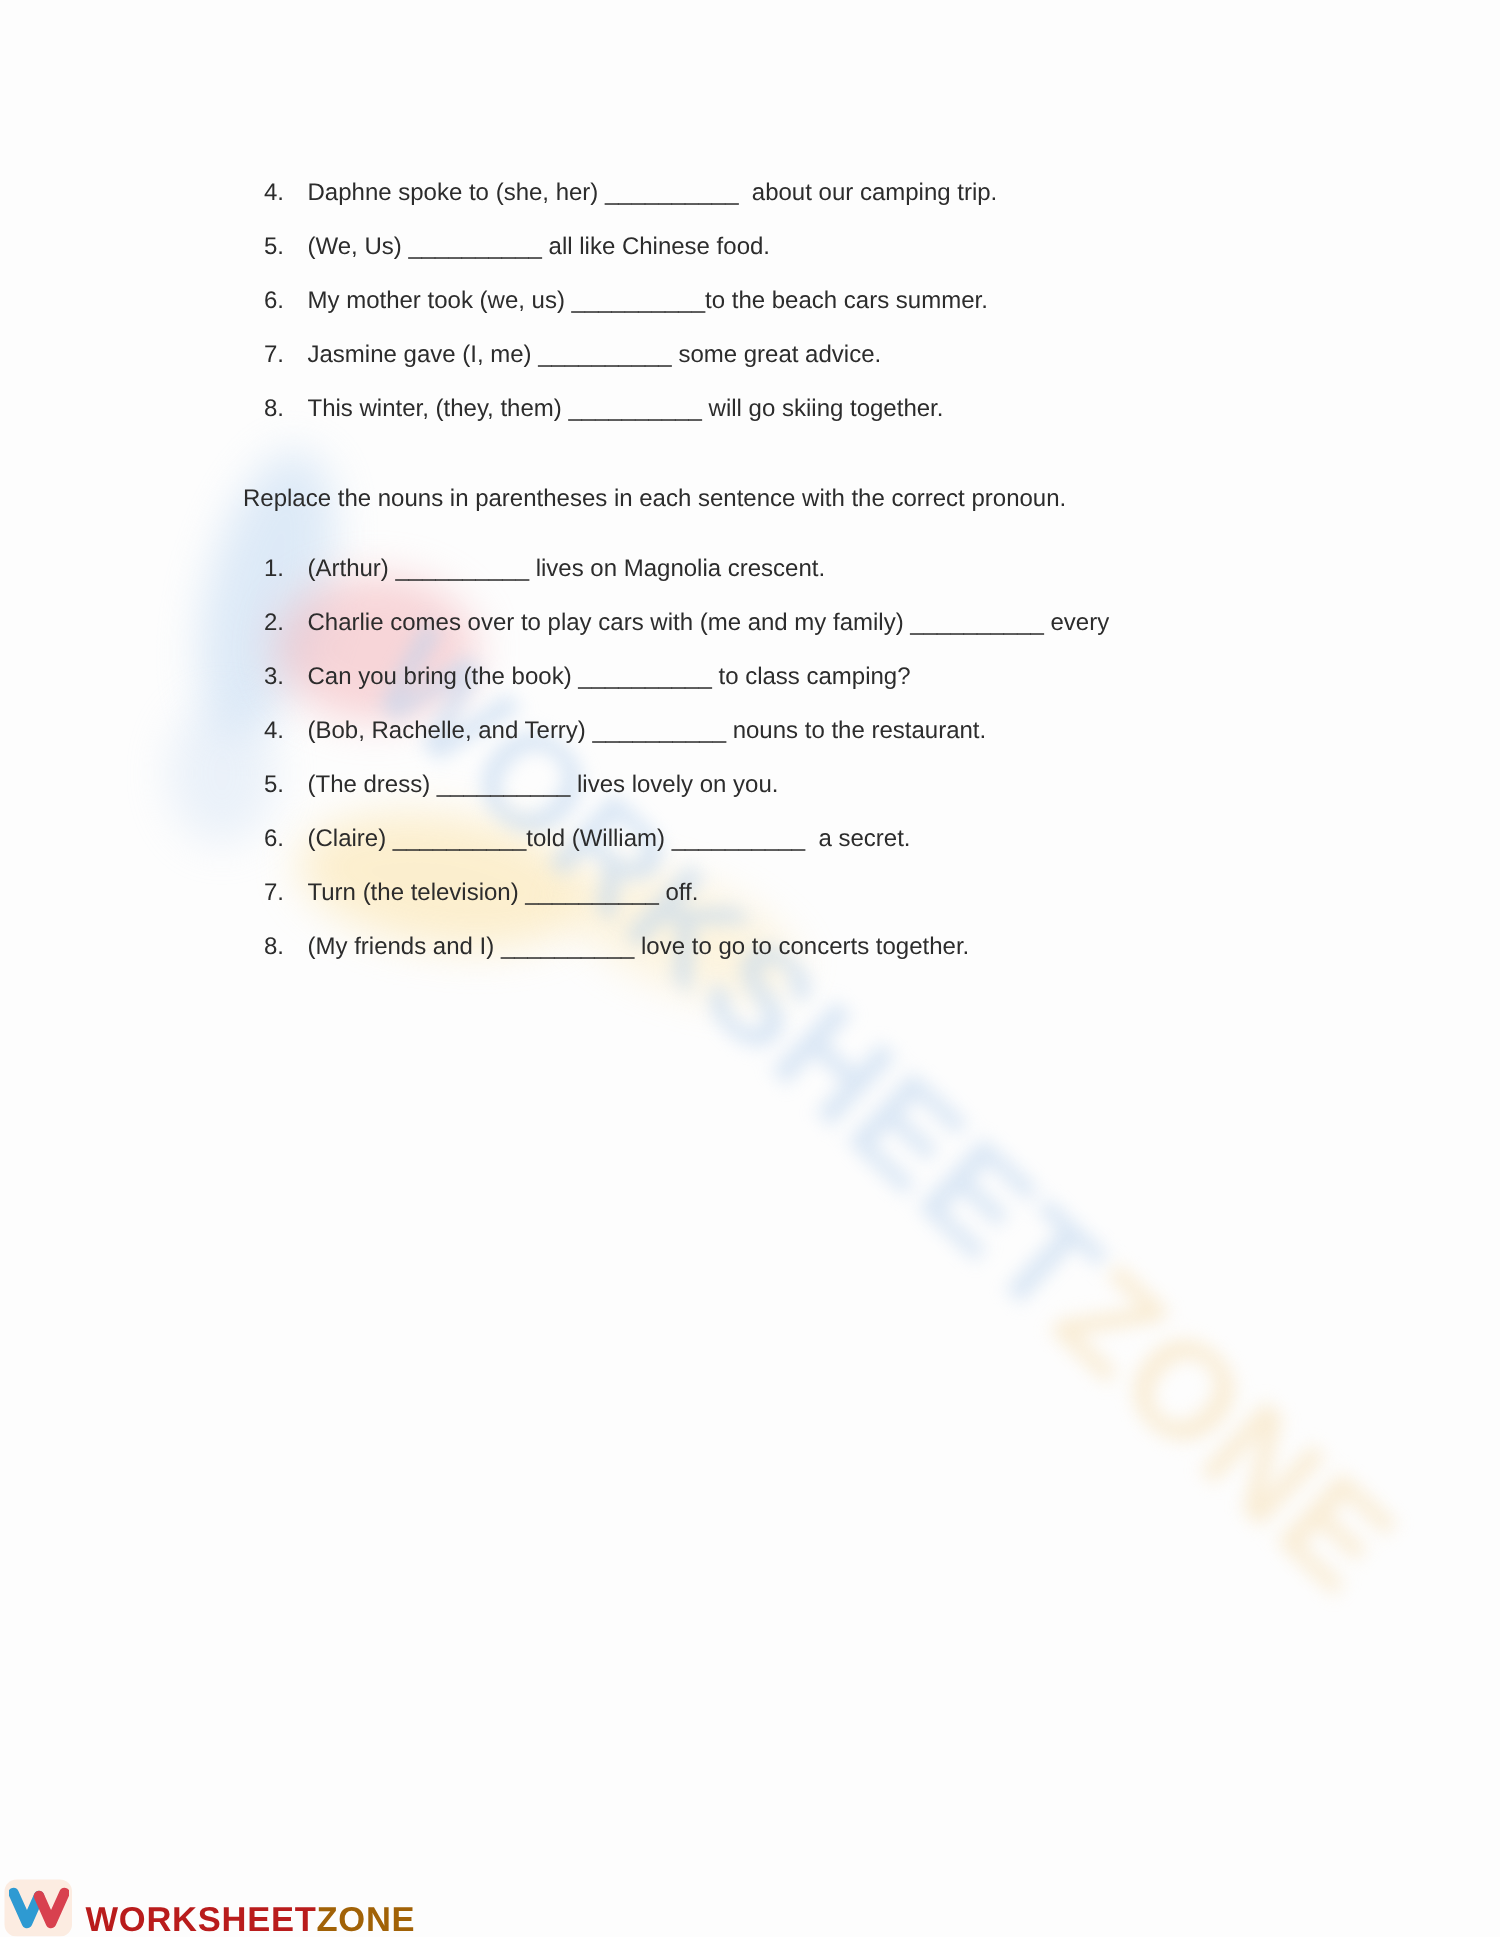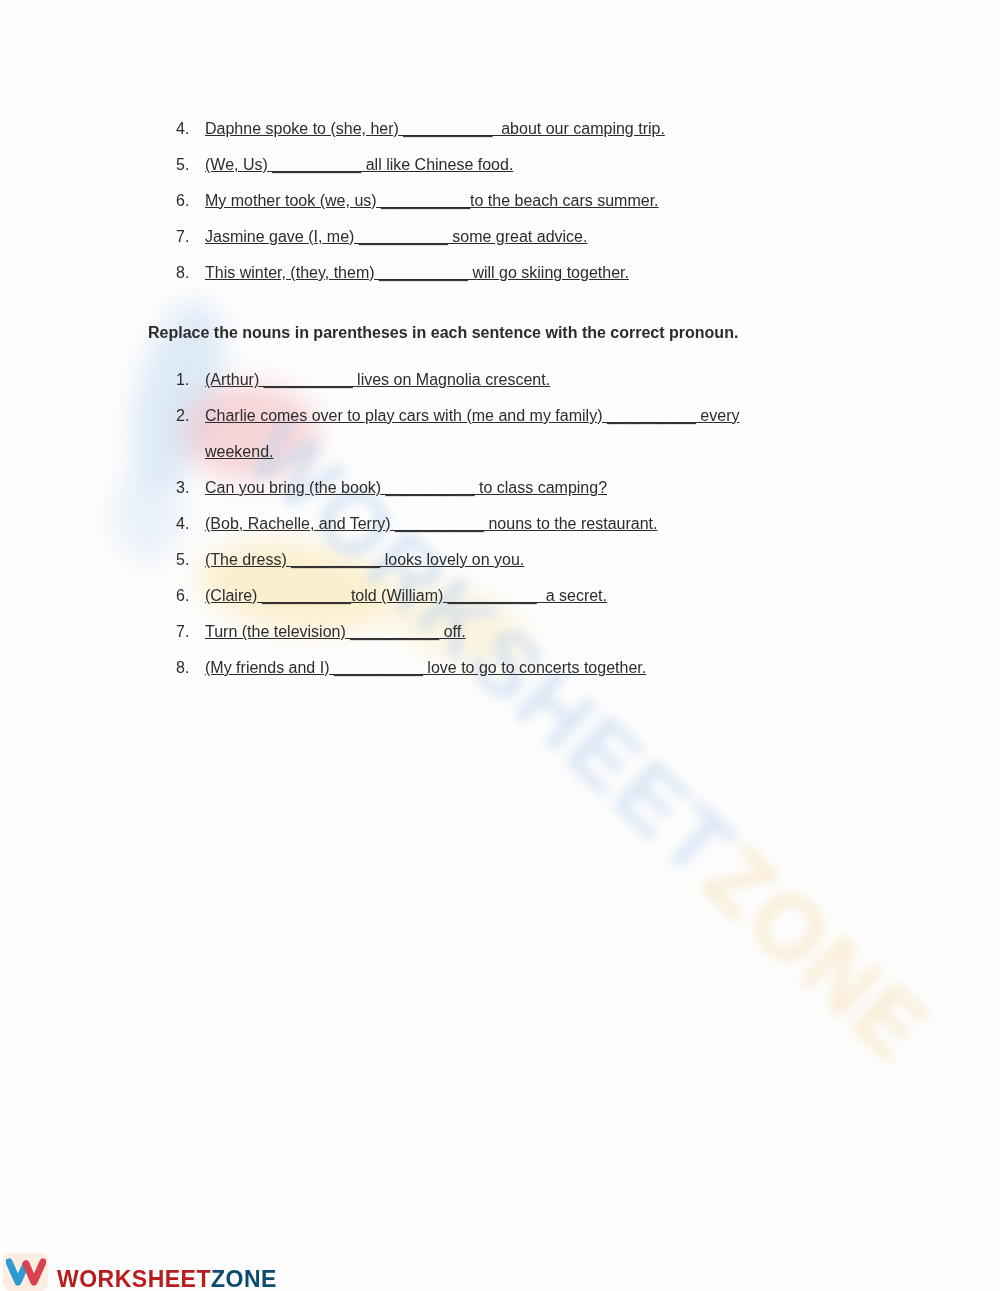--- a/index.html
+++ b/index.html
@@ -22,22 +22,22 @@
     transform:rotate(43deg);transform-origin:left top;
     font-size:92px;font-weight:700;letter-spacing:3px;white-space:nowrap;
     filter:blur(6px);opacity:.55;
   }
   
   .content{position:absolute;inset:0;z-index:1;font-size:16px;line-height:36px;}
   .listA{position:absolute;left:176px;top:111px;width:640px;}
   .listB{position:absolute;left:176px;top:362px;width:640px;}
   .row{display:flex;align-items:flex-start;}
   .row .num{width:29px;flex:none;}
-  .row .txt{flex:1;text-decoration:underline;}
-  .instructions{position:absolute;left:148px;top:315px;width:720px;font-weight:bold;}
+  .row .txt{flex:1;}
+  .instructions{position:absolute;left:162px;top:315px;width:720px;}
   
   .footer-logo-box{
     position:absolute;left:3px;top:1253px;width:45px;height:38px;
     background:#fcece1;border-radius:8px;
     display:flex;align-items:center;justify-content:center;
   }
   .footer-brand{
     position:absolute;left:57px;top:1261px;
     font-size:23px;font-weight:700;letter-spacing:.5px;white-space:nowrap;
   }
@@ -85,34 +85,33 @@
 
   <div class="listB">
     <div class="row">
       <span class="num">1.</span>
       <span class="txt">(Arthur) __________ lives on Magnolia crescent.</span>
     </div>
     <div class="row">
       <span class="num">2.</span>
       <span class="txt">
         <span style="display:block;">Charlie comes over to play cars with (me and my family) __________ every</span>
-        <span style="display:block;">weekend.</span>
       </span>
     </div>
     <div class="row">
       <span class="num">3.</span>
       <span class="txt">Can you bring (the book) __________ to class camping?</span>
     </div>
     <div class="row">
       <span class="num">4.</span>
       <span class="txt">(Bob, Rachelle, and Terry) __________ nouns to the restaurant.</span>
     </div>
     <div class="row">
       <span class="num">5.</span>
-      <span class="txt">(The dress) __________ looks lovely on you.</span>
+      <span class="txt">(The dress) __________ lives lovely on you.</span>
     </div>
     <div class="row">
       <span class="num">6.</span>
       <span class="txt">(Claire) __________told (William) __________ &nbsp;a secret.</span>
     </div>
     <div class="row">
       <span class="num">7.</span>
       <span class="txt">Turn (the television) __________ off.</span>
     </div>
     <div class="row">
@@ -122,16 +121,16 @@
   </div>
 
   <div class="footer-logo-box">
     <svg width="40" height="32" viewBox="0 0 40 32">
       <circle cx="20" cy="11" r="4" fill="#f2b33c"></circle>
       <polyline points="3,6 12,26 20,8" fill="none" stroke="#2e9ad2" stroke-width="7" stroke-linecap="round" stroke-linejoin="round"></polyline>
       <polyline points="20,8 28,26 37,6" fill="none" stroke="#d8414f" stroke-width="7" stroke-linecap="round" stroke-linejoin="round"></polyline>
     </svg>
   </div>
   <div class="footer-brand">
-    <span style="color: #b91c1c;">WORKSHEET</span><span style="color: #0c4a6e;">ZONE</span>
+    <span style="color: #b91c1c;">WORKSHEET</span><span style="color: #a16207;">ZONE</span>
   </div>
 
 </div>
 
 </body></html>

